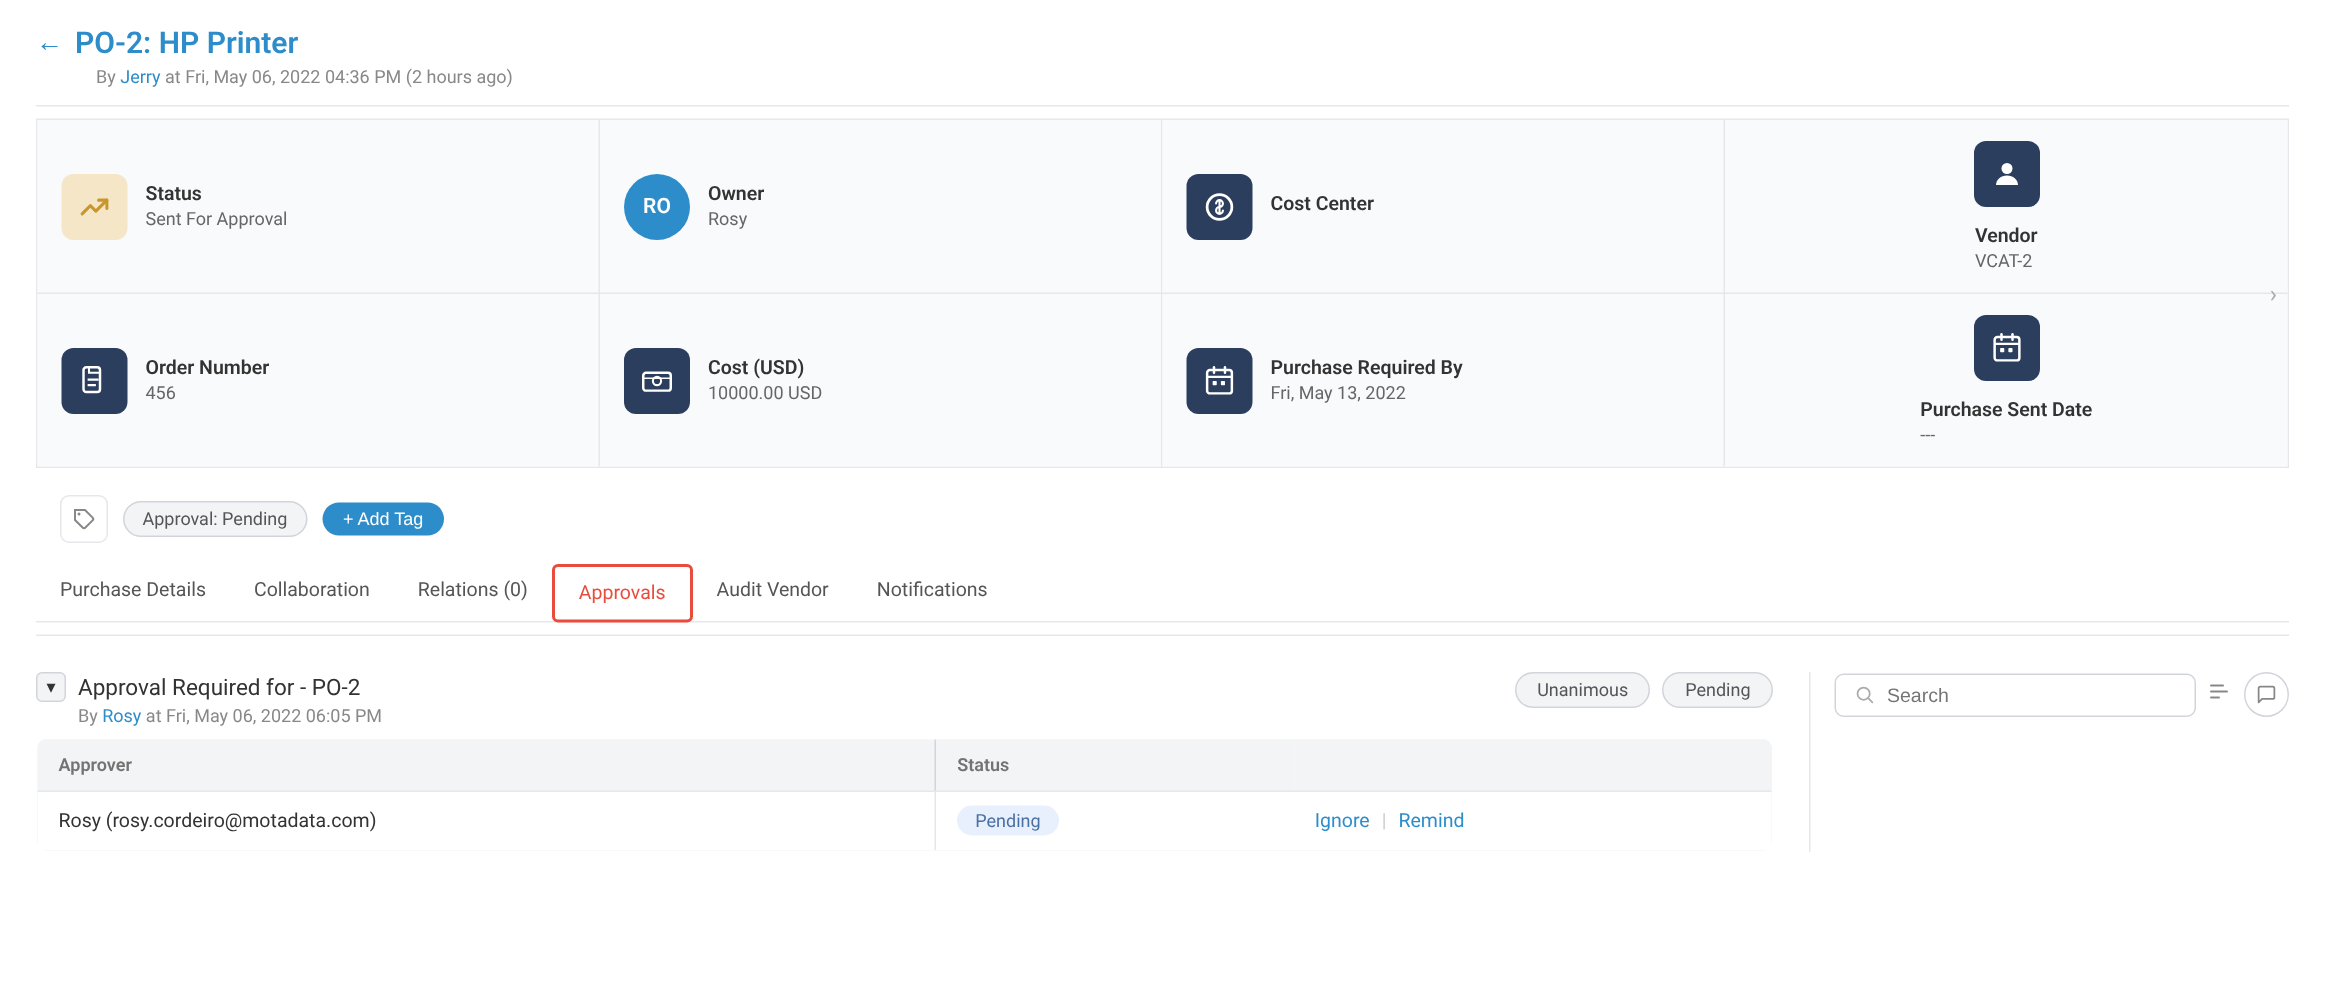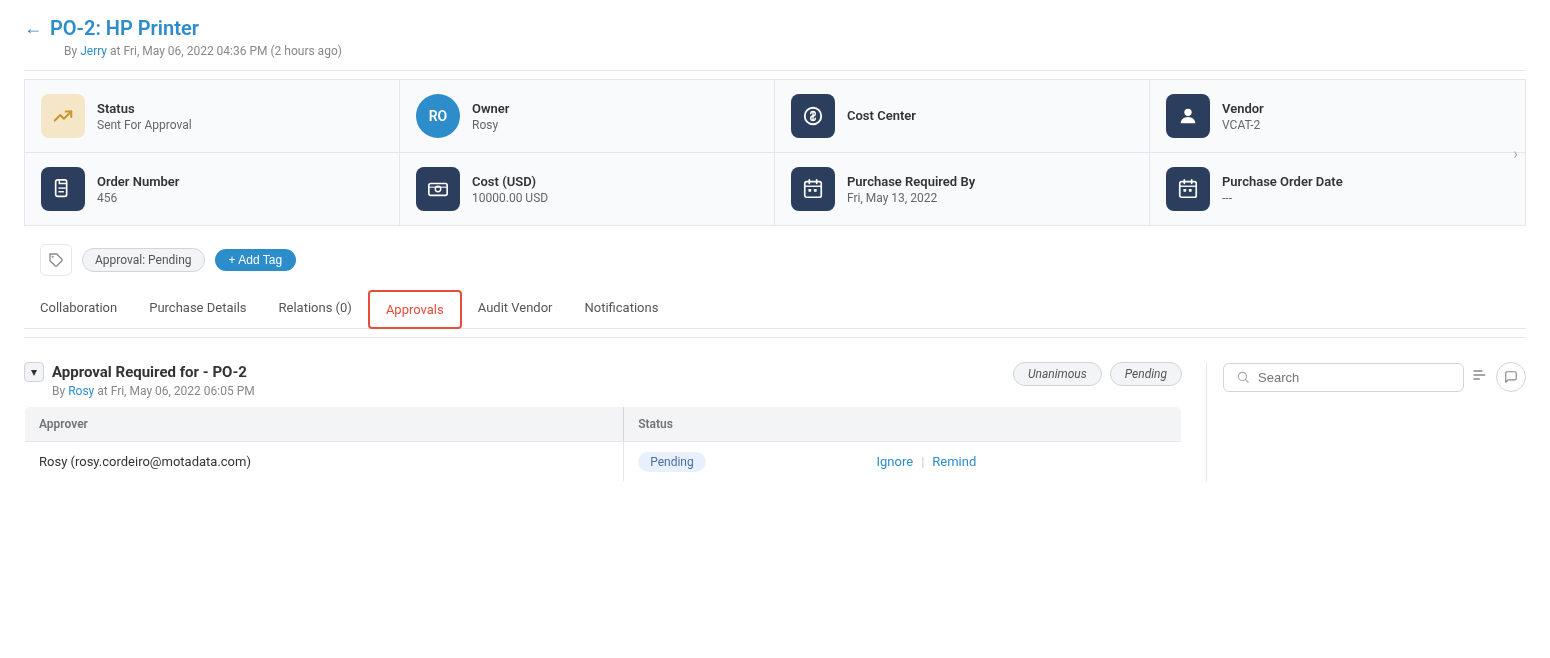--- a/index.html
+++ b/index.html
@@ -12,21 +12,21 @@
     .back-arrow { color: #2d8cca; font-size: 18px; cursor: pointer; }
     .page-title { font-size: 20px; font-weight: 600; color: #2d8cca; }
     .page-subtitle { font-size: 12px; color: #888; margin-bottom: 12px; margin-left: 40px; }
     .page-subtitle a { color: #2d8cca; text-decoration: none; }
 
     hr.divider { border: none; border-top: 1px solid #e5e7eb; margin: 8px 0; }
 
     
     .info-grid { display: grid; grid-template-columns: repeat(4, 1fr); gap: 0; border: 1px solid #e5e7eb; margin-bottom: 8px; }
     .info-card { display: flex; align-items: center; gap: 12px; padding: 14px 16px; border-right: 1px solid #e5e7eb; border-bottom: 1px solid #e5e7eb; background: #f9fafb; min-height: 72px; }
-    .info-card:nth-child(4n) { border-right: none; }
+    .info-card:nth-child(4n) { border-right: none; flex-direction: column; }
     .info-card:nth-child(5), .info-card:nth-child(6), .info-card:nth-child(7), .info-card:nth-child(8) { border-bottom: none; }
 
     .icon-box { width: 44px; height: 44px; border-radius: 8px; display: flex; align-items: center; justify-content: center; flex-shrink: 0; }
     .icon-box.yellow { background: #f5e6c8; }
     .icon-box.dark { background: #2c3e5d; }
 
     .icon-box svg { width: 22px; height: 22px; }
     .icon-box.dark svg { fill: #fff; }
     .icon-box.yellow svg { fill: #c8962a; }
 
@@ -49,25 +49,25 @@
     
     .main-area { display: flex; gap: 0; padding-top: 16px; }
 
     .left-panel { flex: 1; padding-right: 24px; }
     .right-panel { width: 320px; border-left: 1px solid #e5e7eb; padding-left: 16px; }
 
     
     .approval-header { display: flex; align-items: flex-start; justify-content: space-between; margin-bottom: 8px; }
     .approval-title-row { display: flex; align-items: center; gap: 8px; }
     .collapse-btn { width: 20px; height: 20px; background: #f3f4f6; border: 1px solid #d1d5db; border-radius: 4px; display: flex; align-items: center; justify-content: center; cursor: pointer; font-size: 12px; }
-    .approval-title { font-size: 15px; font-weight: 700; color: #333; }
+    .approval-title { font-size: 15px; font-weight: 400; color: #333; }
     .approval-sub { font-size: 12px; color: #888; margin-left: 28px; margin-top: 2px; }
     .approval-sub a { color: #2d8cca; text-decoration: none; }
 
-    .badges { display: flex; gap: 8px; align-items: center; font-style: italic; }
+    .badges { display: flex; gap: 8px; align-items: center; }
     .badge { padding: 4px 14px; border-radius: 12px; font-size: 12px; background: #f3f4f6; color: #555; border: 1px solid #d1d5db; }
 
     
     .approval-table { width: 100%; border-collapse: collapse; margin-top: 8px; border: 1px solid #e5e7eb; border-radius: 6px; overflow: hidden; }
     .approval-table th { background: #f3f4f6; padding: 10px 14px; text-align: left; font-size: 12px; font-weight: 600; color: #737373; border-bottom: 1px solid #e5e7eb; }
     .approval-table th:first-child { border-right: 1px solid #d1d5db; }
     .approval-table td { padding: 12px 14px; font-size: 13px; color: #333; border-bottom: 1px solid #f0f0f0; }
     .approval-table td:first-child { border-right: 1px solid #e5e7eb; }
     .approval-table tr:last-child td { border-bottom: none; }
 
@@ -203,43 +203,43 @@
           <svg viewBox="0 0 24 24" xmlns="http://www.w3.org/2000/svg">
             <rect x="3" y="4" width="18" height="17" rx="2" fill="none" stroke="#fff" stroke-width="1.8"></rect>
             <line x1="3" y1="9" x2="21" y2="9" stroke="#fff" stroke-width="1.5"></line>
             <line x1="8" y1="2" x2="8" y2="6" stroke="#fff" stroke-width="1.8" stroke-linecap="round"></line>
             <line x1="16" y1="2" x2="16" y2="6" stroke="#fff" stroke-width="1.8" stroke-linecap="round"></line>
             <rect x="7" y="12" width="3" height="3" rx="0.5" fill="#fff"></rect>
             <rect x="13" y="12" width="3" height="3" rx="0.5" fill="#fff"></rect>
           </svg>
         </div>
         <div class="info-text">
-          <div class="label">Purchase Order Date</div>
+          <div class="label">Purchase Sent Date</div>
           <div class="value">---</div>
         </div>
       </div>
 
     </div>
     <span class="right-chevron">›</span>
   </div>
 
   <div class="tags-row">
     <div class="tag-icon-box">
       <svg width="16" height="16" viewBox="0 0 24 24" fill="none" xmlns="http://www.w3.org/2000/svg">
         <path d="M20.59 13.41l-7.17 7.17a2 2 0 01-2.83 0L3 13V3h10l7.59 7.59a2 2 0 010 2.82z" stroke="#888" stroke-width="2" fill="none"></path>
         <circle cx="7" cy="7" r="1.5" fill="#888"></circle>
       </svg>
     </div>
     <span class="tag-badge">Approval: Pending</span>
     <button class="add-tag-btn">+ Add Tag</button>
   </div>
 
   <div class="tabs">
+    <div class="tab">Purchase Details</div>
     <div class="tab">Collaboration</div>
-    <div class="tab">Purchase Details</div>
     <div class="tab">Relations (0)</div>
     <div class="tab active-box">Approvals</div>
     <div class="tab">Audit Vendor</div>
     <div class="tab">Notifications</div>
   </div>
 
   <hr class="divider">
 
   <div class="main-area">
 

